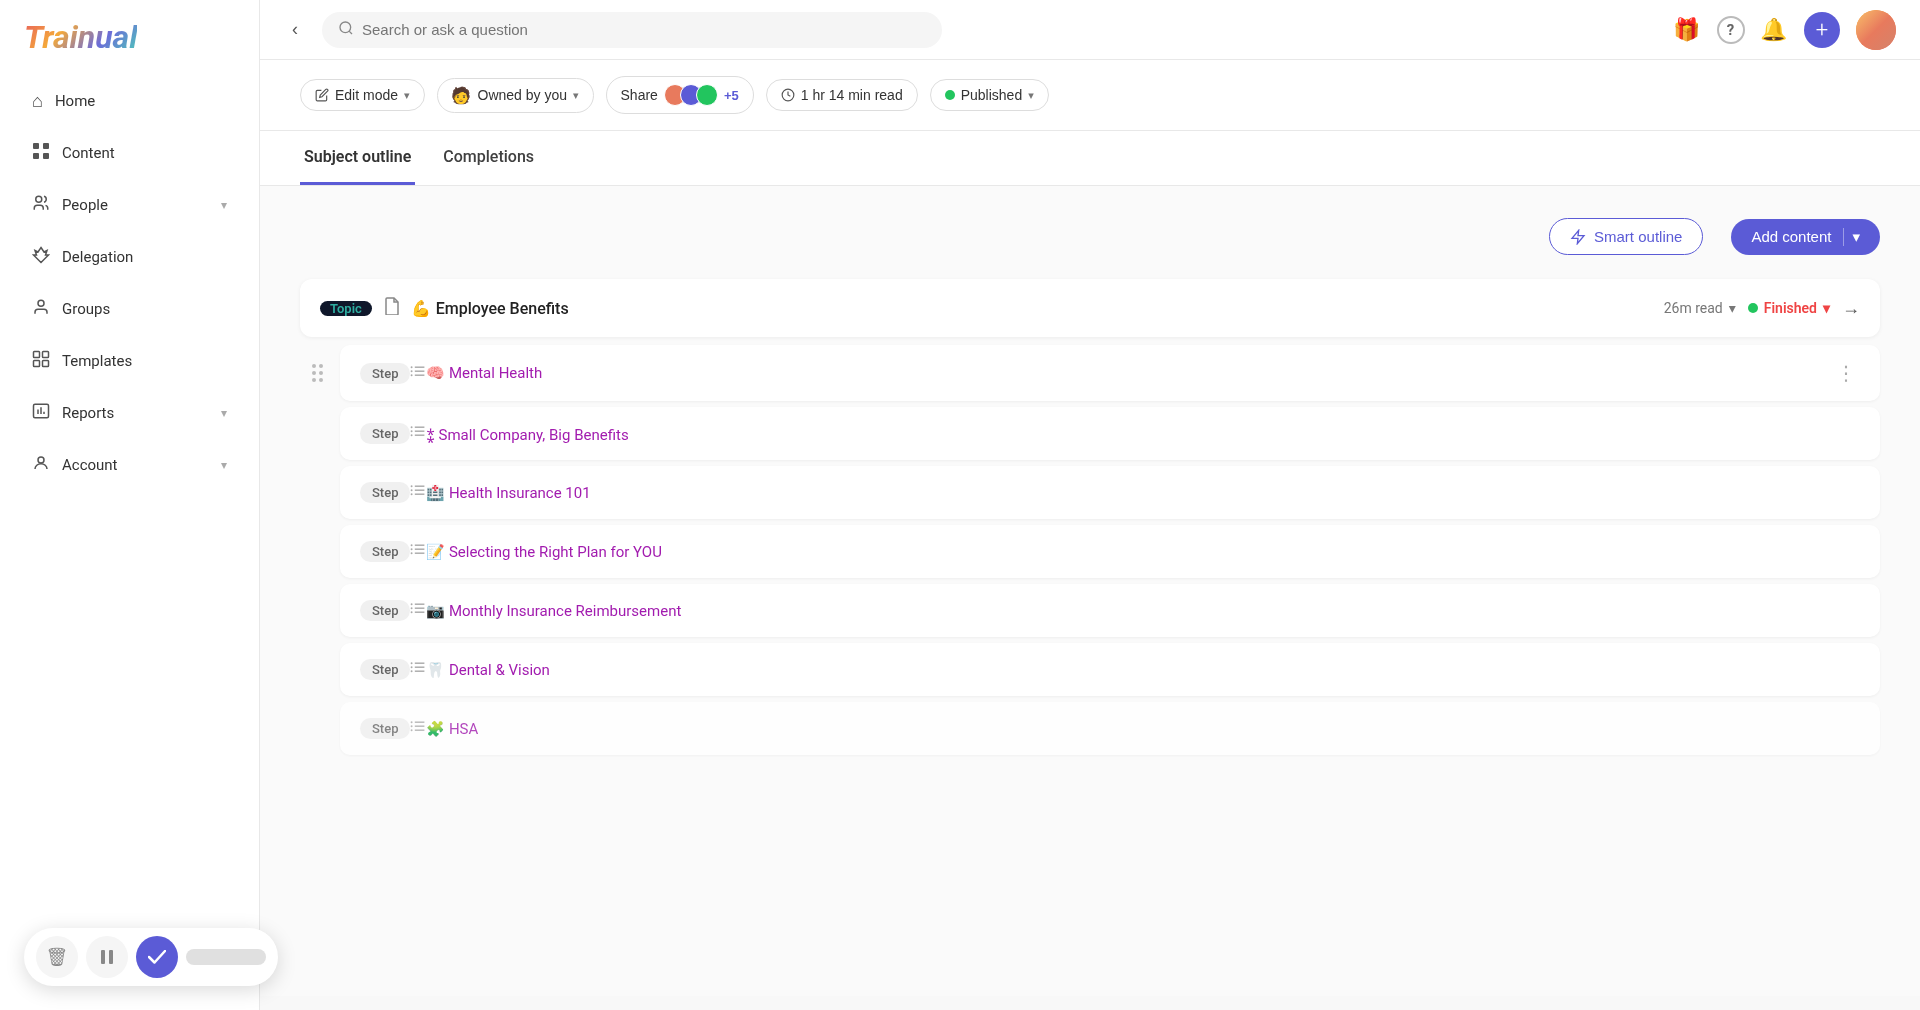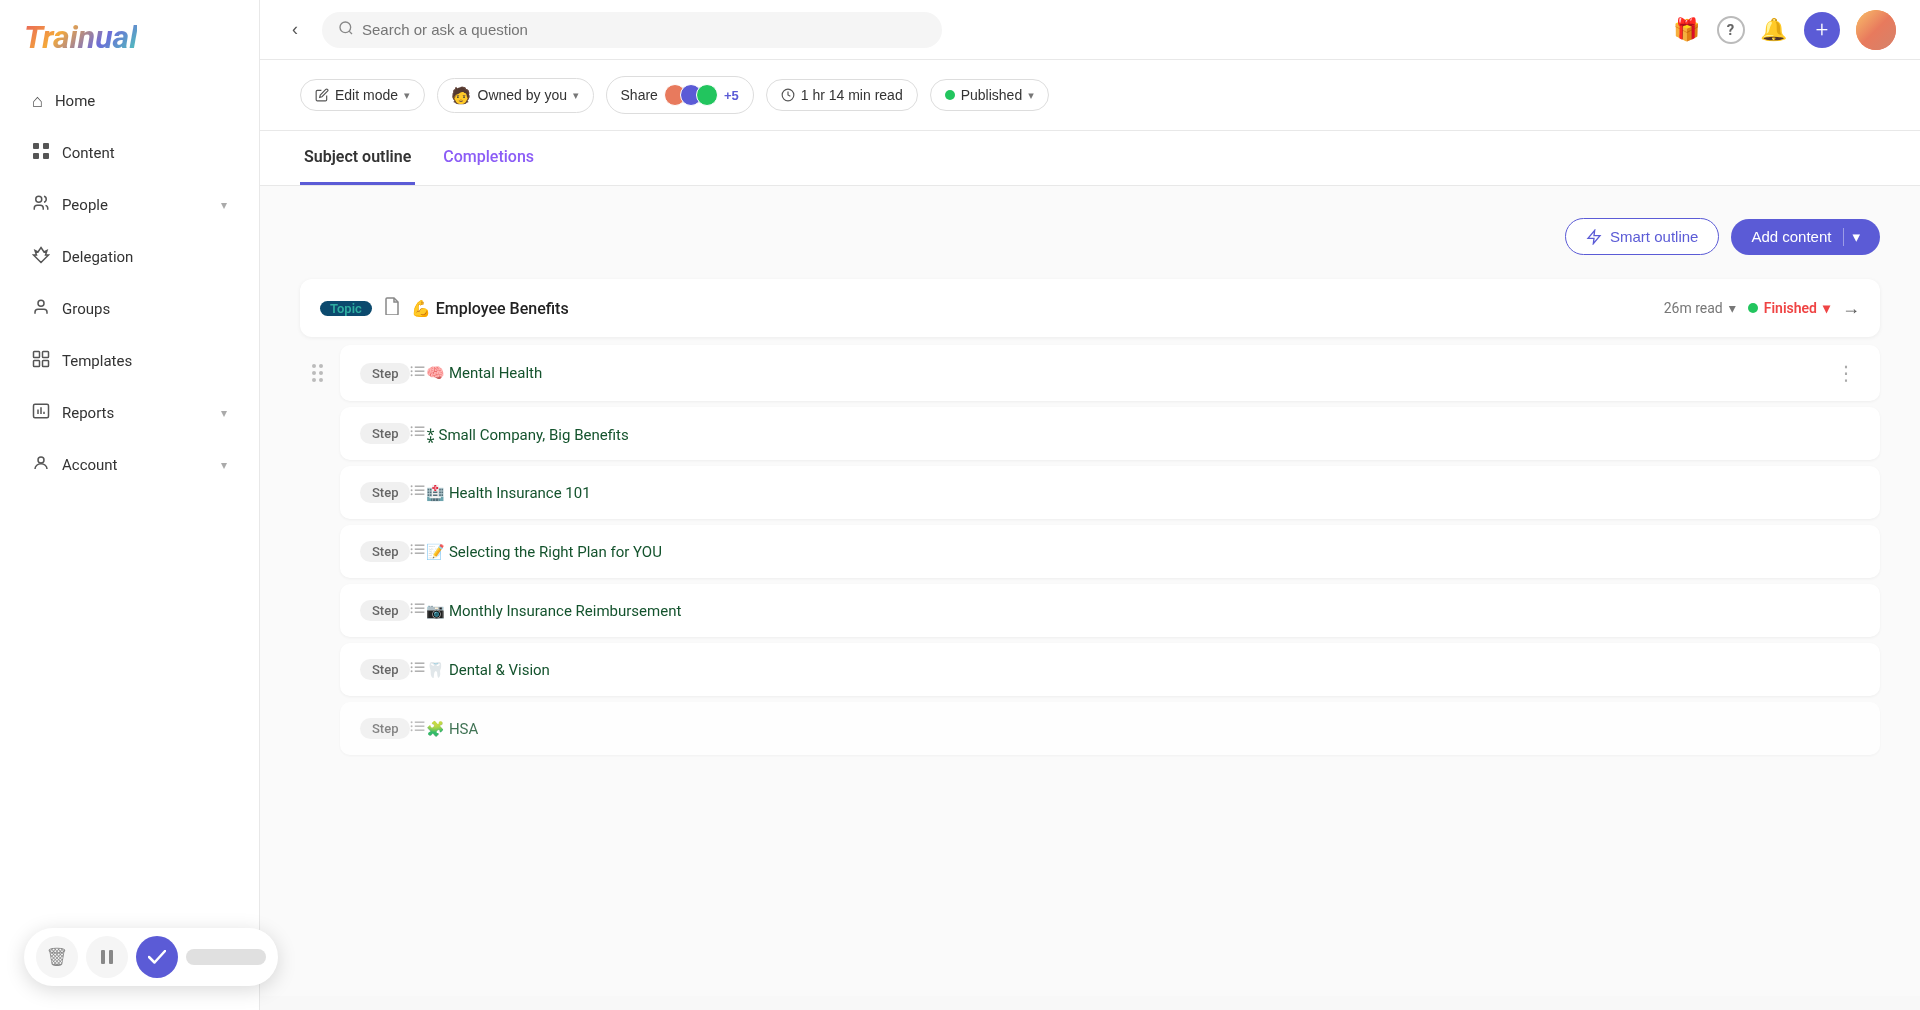--- a/index.html
+++ b/index.html
@@ -206,21 +206,21 @@
       padding: 0 40px;
       background: #fff;
       border-bottom: 1px solid #e8e8e8;
       gap: 0;
     }
     .tab {
       padding: 16px 4px;
       margin-right: 24px;
       font-size: 16px;
       cursor: pointer;
-      color: #8b5cf6;
+      color: #404040;
       border-bottom: 3px solid transparent;
       font-weight: 500;
     }
     .tab.active {
       color: #333;
       border-bottom: 3px solid #5b5bd6;
       font-weight: 600;
     }
 
     
@@ -228,21 +228,21 @@
       padding: 32px 40px;
       background: #fafafa;
       min-height: calc(100vh - 200px);
     }
 
     
     .outline-actions {
       display: flex;
       justify-content: flex-end;
       align-items: center;
-      gap: 12px;
+      gap: 28px;
       margin-bottom: 24px;
     }
     .smart-outline-btn {
       display: flex;
       align-items: center;
       gap: 8px;
       border: 1.5px solid #5b5bd6;
       background: #fff;
       border-radius: 50px;
       padding: 9px 20px;
@@ -276,21 +276,21 @@
       display: flex;
       align-items: center;
       background: #fff;
       border-radius: 12px;
       padding: 18px 20px;
       margin-bottom: 8px;
       box-shadow: 0 1px 4px rgba(0,0,0,0.06);
       gap: 12px;
     }
     .topic-badge {
-      background: #0c4a6e;
+      background: #0f172a;
       color: #2eada0;
       border-radius: 8px;
       padding: 0 10px;
       font-size: 13px;
       font-weight: 600;
       white-space: nowrap;
     }
     .topic-icon { font-size: 18px; color: #888; }
     .topic-title {
       flex: 1;
@@ -344,21 +344,21 @@
       color: #666;
       border-radius: 20px;
       padding: 3px 12px;
       font-size: 13px;
       font-weight: 500;
     }
     .step-list-icon { font-size: 16px; color: #999; }
     .step-title {
       flex: 1;
       font-size: 15px;
-      color: #14532d;
+      color: #a21caf;
     }
     .step-menu {
       color: #aaa;
       font-size: 20px;
       cursor: pointer;
       padding: 0 4px;
     }
   </style>
 </head>
 <body>

